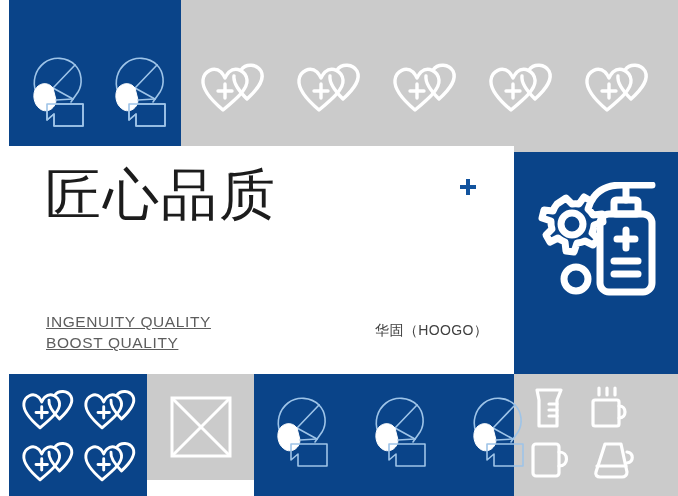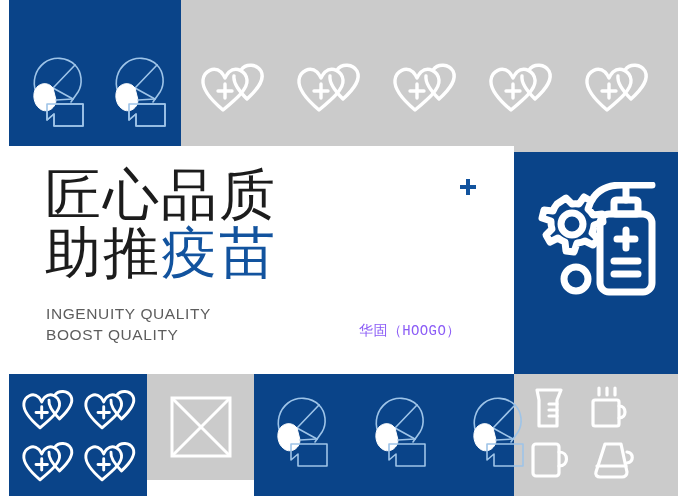--- a/index.html
+++ b/index.html
@@ -54,36 +54,37 @@
   .headline-line{
     font-size:56px;
     font-weight:400;
     color:#1c1c1c;
     white-space:nowrap;
     font-family:"DejaVu Sans","Liberation Sans",sans-serif;
   }
   .hl-accent{color:#12539e;}
 
   .subtitle{
-    position:absolute;left:37px;top:303px;
+    position:absolute;left:37px;top:311px;
     font-size:15.5px;
     letter-spacing:0.6px;
     line-height:1.38;
     color:#5d5d5d;
     font-weight:400;
+    text-decoration:underline;
   }
   .subtitle div{white-space:nowrap;}
 
   .brand{
-    position:absolute;left:350px;top:322px;
+    position:absolute;left:366px;top:322px;
     font-size:14px;
-    color:#8b5cf6;
+    color:#404040;
     letter-spacing:0.4px;
     white-space:nowrap;
-    font-family:Liberation Mono, monospace;
+    font-family:Liberation Sans, sans-serif;
   }
 
   .plus-mark{
     position:absolute;left:450px;top:178px;
     width:18px;height:18px;
   }
 </style>
 </head>
 <body>
 
@@ -165,21 +166,20 @@
       <g fill="none" stroke="#ffffff" stroke-width="3.4" stroke-linejoin="round" stroke-linecap="round">
         <path d="M44 10 C49 3 60 4 64 11 C68 19 62 28 50 39 C42 31 36 23 37 16"></path>
         <path d="M26 50 C13 39 5 29 6 20 C7 11 17 6 24 12 C26 14 27 16 28 18 C29 16 30 14 32 12 C39 6 49 11 50 20 C51 29 39 39 26 50 Z"></path>
         <path d="M28 24 L28 38 M21 31 L35 31"></path>
       </g>
     </svg>
   </div>
 
   <div class="headline">
     <div class="headline-line">匠心品质</div>
-    <div class="headline-line"><span>助推</span><span class="hl-accent">疫苗</span></div>
   </div>
 
   <div class="subtitle">
     <div>INGENUITY QUALITY</div>
     <div>BOOST QUALITY</div>
   </div>
 
   <div class="brand">华固（HOOGO）</div>
 
   <svg class="plus-mark" viewBox="0 0 18 18">

